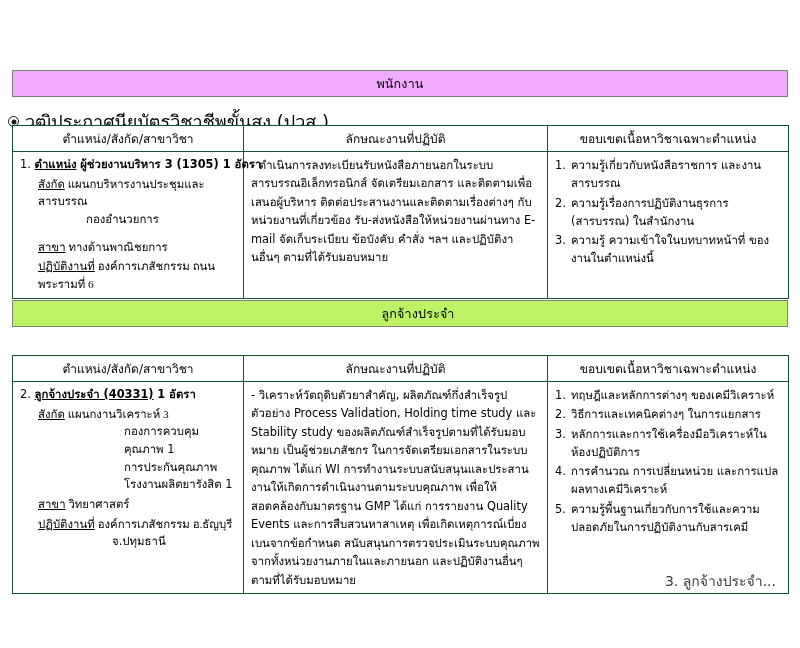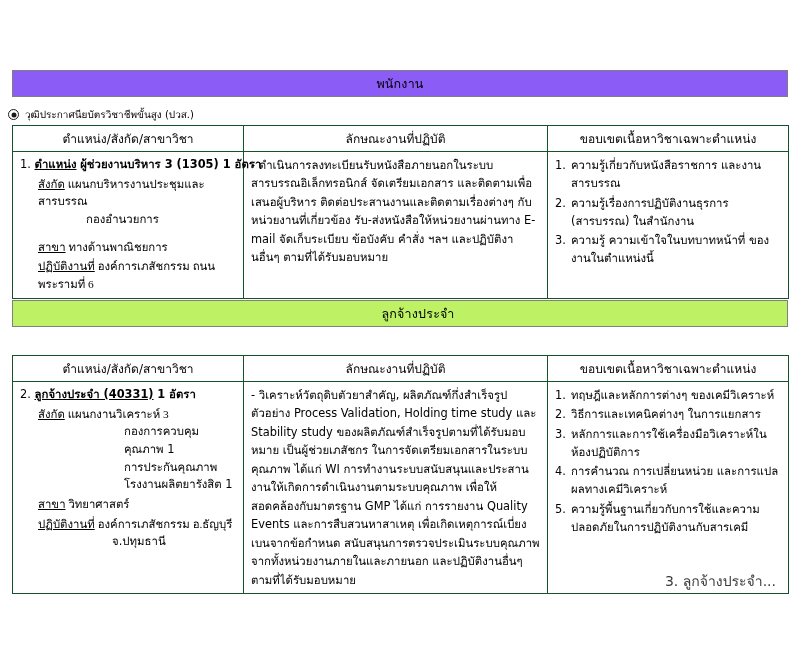--- a/index.html
+++ b/index.html
@@ -31,31 +31,31 @@
     width: 776px;
     height: 27px;
     border: 1px solid #7f7f7f;
     box-sizing: border-box;
     display: flex;
     align-items: center;
     justify-content: center;
     font-size: 12.5px;
     letter-spacing: .2px;
   }
-  .banner-peach { background: #8b5cf6; top: 70px; }
+  .banner-peach { background: #f0abfc; top: 70px; }
   .banner-blue  { background: #bef264; top: 300px; padding-left: 36px; }
 
   
   .qual-line {
     position: absolute;
     left: 8px;
     display: flex;
     align-items: center;
     gap: 6px;
-    font-size: 10px;
+    font-size: 18px;
     white-space: nowrap;
   }
   .qual-1 { top: 107px; }
   .qual-2 { top: 337px; }
 
   .radio-bullet {
     width: 11px;
     height: 11px;
     border: 1.4px solid #1a1a1a;
     border-radius: 50%;

